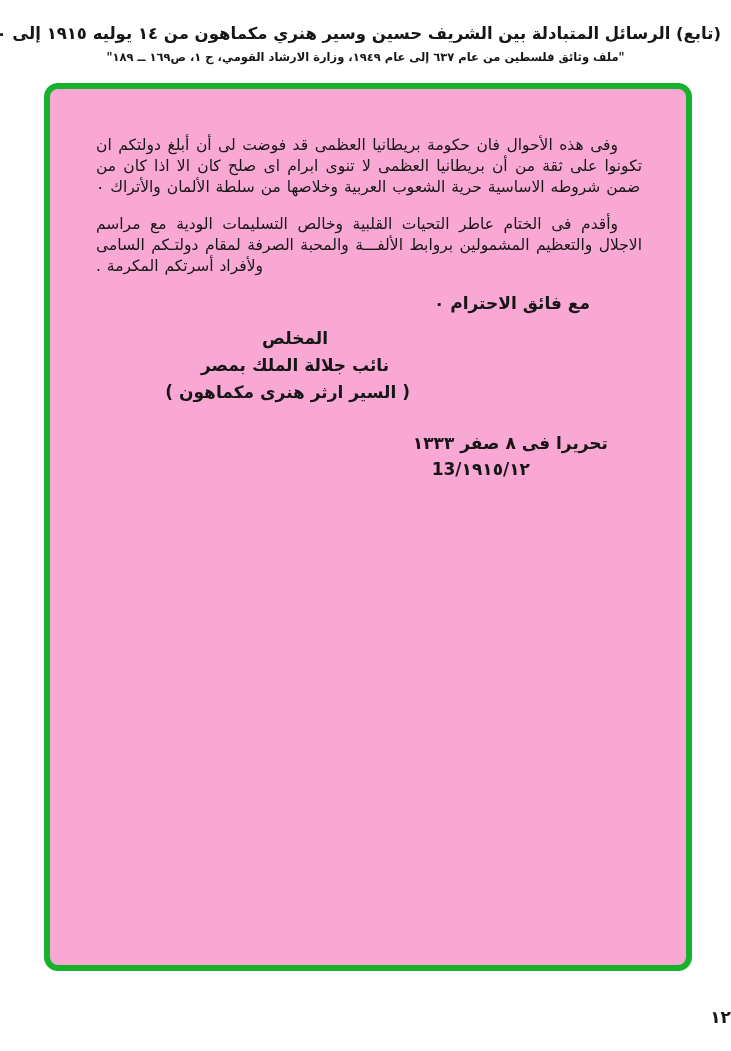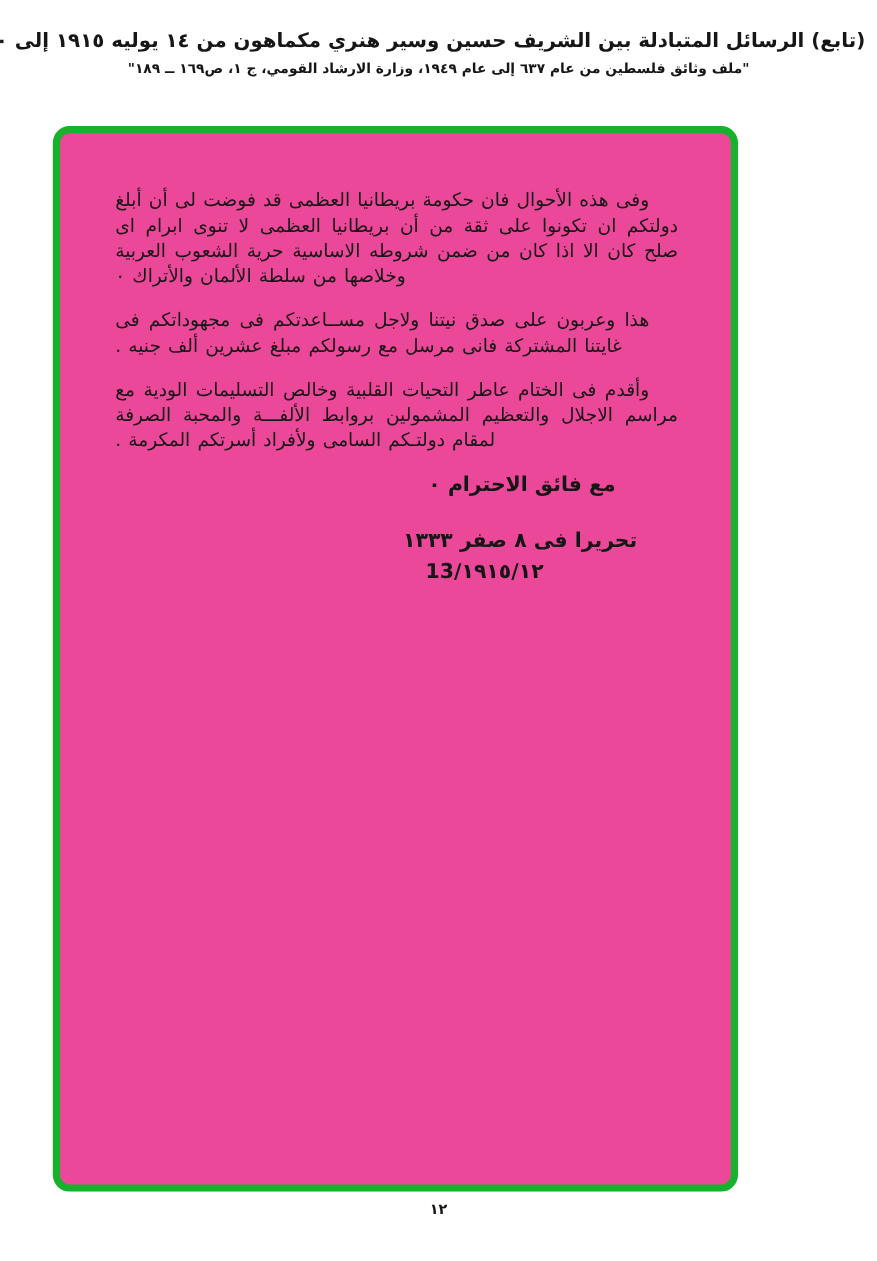--- a/index.html
+++ b/index.html
@@ -33,27 +33,27 @@
   .header-source {
     margin-top: 7px;
     font-size: 11.5px;
     font-weight: bold;
     white-space: nowrap;
   }
 
   
   .letter-box {
     position: absolute;
-    left: 44px; top: 105px;
-    width: 571px; height: 888px;
+    left: 44px; top: 83px;
+    width: 648px; height: 888px;
     border: 6px solid #16b22c;
     border-radius: 14px;
     padding: 46px 44px 0 46px;
     direction: rtl;
-    background: #ec4899;
+    background: #f9a8d4;
   }
   .para {
     margin: 0 0 16px 0;
     font-size: 15.5px;
     line-height: 21px;
     text-align: justify;
     text-align-last: left;
     text-indent: 24px;
     word-spacing: 1px;
   }
@@ -77,44 +77,48 @@
     font-size: 17px;
     font-weight: bold;
     line-height: 26px;
   }
   .date-hijri  { text-align: right; margin-right: 34px;  white-space: nowrap; }
   .date-greg   { text-align: right; margin-right: 112px; white-space: nowrap; letter-spacing: 1px; }
 
   
   .page-number {
     position: absolute;
-    bottom: 36px; left: 0; right: 0;
-    text-align: center;
-    font-size: 12px;
+    bottom: 24px; left: 0; right: 0;
+    text-align: right;
+    font-size: 17px;
     font-weight: bold;
     letter-spacing: 3px;
   }
 </style>
 </head>
 <body>
 
 <div class="page">
 
   <div class="header">
     <div class="header-title">(تابع) الرسائل المتبادلة بين الشريف حسين وسير هنري مكماهون من ١٤ يوليه ١٩١٥ إلى ١٠ مارس ١٩١٦</div>
     <div class="header-source">"ملف وثائق فلسطين من عام ٦٣٧ إلى عام ١٩٤٩، وزارة الارشاد القومي، ج ١، ص١٦٩ ــ ١٨٩"</div>
   </div>
 
   <div class="letter-box">
     <p class="para">وفى هذه الأحوال فان حكومة بريطانيا العظمى قد فوضت لى أن أبلغ دولتكم ان تكونوا على ثقة من أن بريطانيا العظمى لا تنوى ابرام اى صلح كان الا اذا كان من ضمن شروطه الاساسية حرية الشعوب العربية وخلاصها من سلطة الألمان والأتراك ٠</p>
-    <p class="para">هذا وعربون على صدق نيتنا ولاجل مســاعدتكم فى مجهوداتكم فى غايتنا المشتركة فانى مرسل مع رسولكم مبلغ عشرين ألف جنيه .</p>
     <p class="para">وأقدم فى الختام عاطر التحيات القلبية وخالص التسليمات الودية مع مراسم الاجلال والتعظيم المشمولين بروابط الألفـــة والمحبة الصرفة لمقام دولتـكم السامى ولأفراد أسرتكم المكرمة .</p>
 
     <div class="closing">مع فائق الاحترام ٠</div>
 
+    <div class="signature">
+      <div class="sig-line">المخلص</div>
+      <div class="sig-line">نائب جلالة الملك بمصر</div>
+      <div class="sig-line">( السير ارثر هنرى مكماهون )</div>
+    </div>
 
     <div class="date-block">
       <div class="date-hijri">تحريرا فى ٨ صفر ١٣٣٣</div>
       <div class="date-greg">١٩١٥/١٢/13</div>
     </div>
   </div>
 
   <div class="page-number">١٢</div>
 
 </div>

